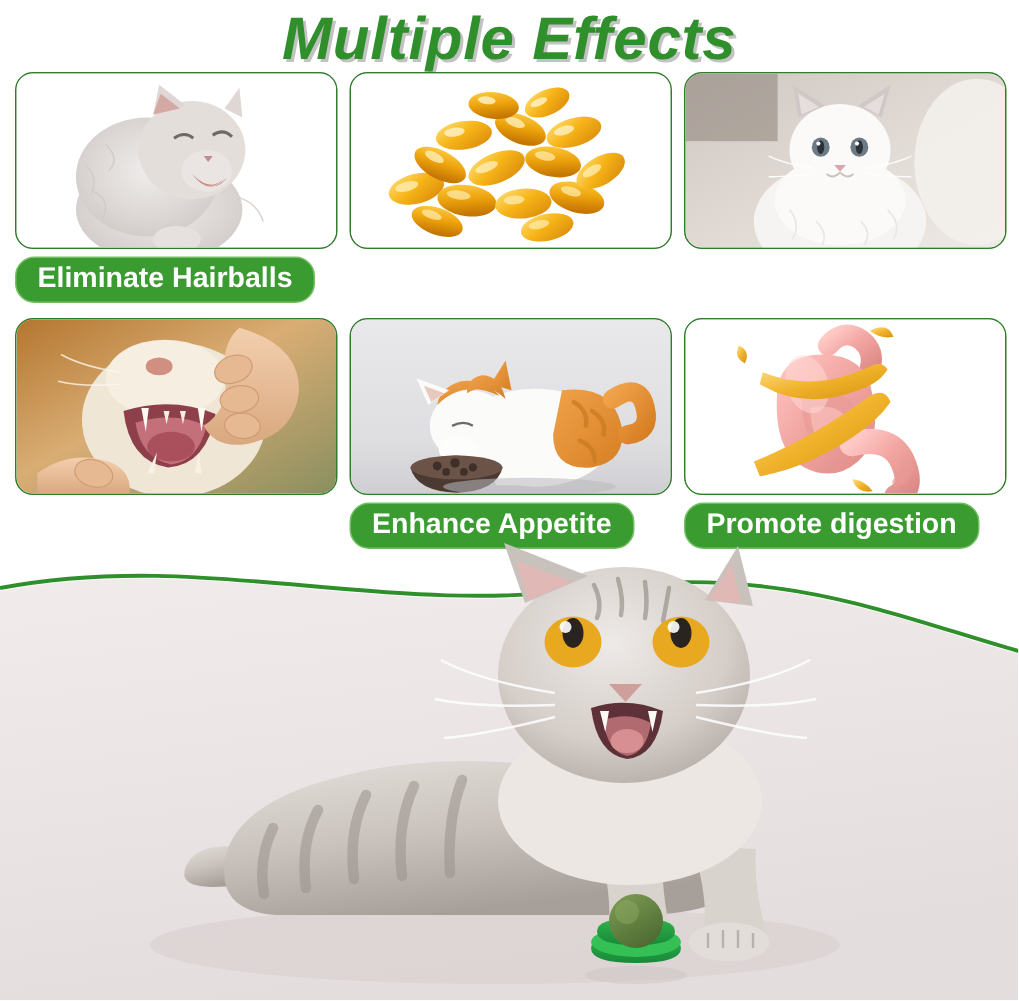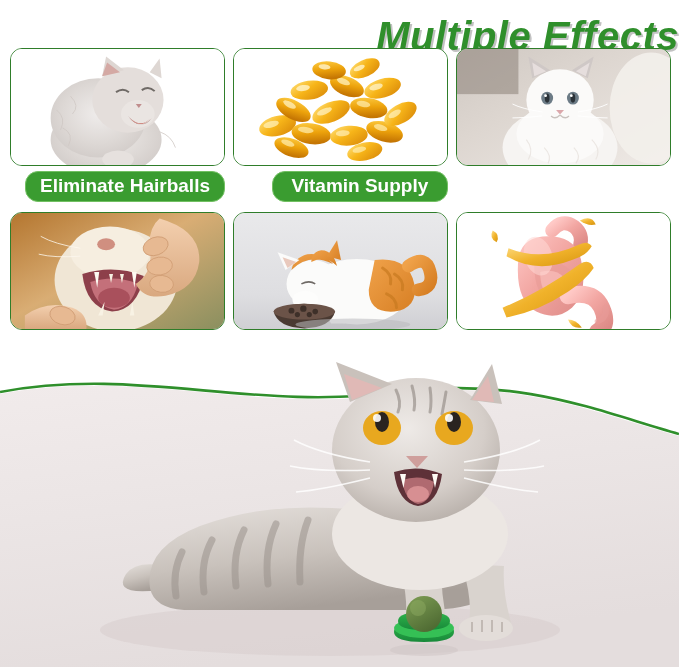--- a/index.html
+++ b/index.html
@@ -19,23 +19,23 @@
   .top-panel {
     position: absolute;
     left: 0; top: 0;
     width: 679px;
     height: 368px;
     background: #ffffff;
   }
 
   .page-title {
     position: absolute;
-    left: 0; top: 12px;
+    left: 0; top: 2px;
     width: 679px;
-    text-align: right;
+    text-align: center;
     font-size: 40px;
     font-weight: bold;
     font-style: italic;
     letter-spacing: 0.5px;
     color: #2f8f2b;
     text-shadow: 2px 2px 0 rgba(120,120,120,0.45);
     line-height: 44px;
     padding-top: 2px;
   }
 
@@ -46,21 +46,21 @@
     width: 662px;
     display: flex;
     flex-wrap: wrap;
     gap: 10px 8px;
   }
 
   .card {
     width: 215px;
     display: flex;
     flex-direction: column;
-    align-items: flex-end;
+    align-items: flex-start;
   }
 
   .thumb {
     width: 100%;
     height: 118px;
     border: 1.5px solid #2f7d2a;
     border-radius: 12px;
     background: #ffffff;
     overflow: hidden;
     position: relative;
@@ -220,21 +220,20 @@
                 <ellipse rx="18" ry="9" fill="url(#capB)"></ellipse>
                 <ellipse cx="-5" cy="-3" rx="7" ry="2.8" fill="#ffeeb0" opacity="0.7"></ellipse>
               </g>
             <g transform="translate(132,104) rotate(-12)">
                 <ellipse rx="18" ry="9" fill="url(#capA)"></ellipse>
                 <ellipse cx="-5" cy="-3" rx="7" ry="2.8" fill="#ffeeb0" opacity="0.7"></ellipse>
               </g>
           </g>
         </svg>
       </div>
-      <div class="badge">Vitamin Supply</div>
     </div>
 
     <div class="card">
       <div class="thumb">
         <svg viewBox="0 0 215 118" preserveAspectRatio="xMidYMid slice">
           <defs>
             <linearGradient id="bgC" x1="0" y1="0" x2="1" y2="1">
               <stop offset="0%" stop-color="#cfc8c2"></stop>
               <stop offset="40%" stop-color="#ddd6d0"></stop>
               <stop offset="100%" stop-color="#efeae6"></stop>
@@ -380,20 +379,21 @@
 
           <g stroke="#c87a20" stroke-width="3" opacity="0.7" fill="none" stroke-linecap="round">
             <path d="M150 56 q10 6 8 16"></path>
             <path d="M162 62 q10 6 8 16"></path>
             <path d="M154 82 q10 4 10 14"></path>
           </g>
 
           <ellipse cx="120" cy="113" rx="58" ry="6" fill="#b9b9be" opacity="0.55"></ellipse>
         </svg>
       </div>
+      <div class="badge">Enhance Appetite</div>
     </div>
 
     <div class="card">
       <div class="thumb">
         <svg viewBox="0 0 215 118" preserveAspectRatio="xMidYMid slice">
           <defs>
             <linearGradient id="stom" x1="0" y1="0" x2="1" y2="1">
               <stop offset="0%" stop-color="#ffc9c6"></stop>
               <stop offset="45%" stop-color="#f2a6a2"></stop>
               <stop offset="100%" stop-color="#dd8a86"></stop>
@@ -419,20 +419,21 @@
           <path d="M142 110 q10 -4 8 -14" fill="none" stroke="#e89b97" stroke-width="6" stroke-linecap="round" opacity="0.6"></path>
 
           <path d="M52 36 q34 14 72 -4 q8 -4 12 2 q-6 10 -20 14 q-36 14 -66 -4 Z" fill="url(#ribb)"></path>
           <path d="M46 96 q40 -16 78 -44 q10 -6 14 4 q-8 12 -26 24 q-30 20 -62 26 Z" fill="url(#ribb)"></path>
 
           <path d="M124 8 q12 -6 16 4 q-8 2 -16 -4 Z" fill="url(#ribb)"></path>
           <path d="M112 108 q4 10 14 8 q-6 -8 -14 -8 Z" fill="url(#ribb)"></path>
           <path d="M40 30 q-8 -4 -4 -12 q8 4 4 12 Z" fill="url(#ribb)"></path>
         </svg>
       </div>
+      <div class="badge">Promote digestion</div>
     </div>
 
   </div>
 </div>
 
 <div class="hero">
   <svg viewBox="0 0 679 309" preserveAspectRatio="none">
     <defs>
       <linearGradient id="heroBg" x1="0" y1="0" x2="0.3" y2="1">
         <stop offset="0%" stop-color="#f1ebeb"></stop>

